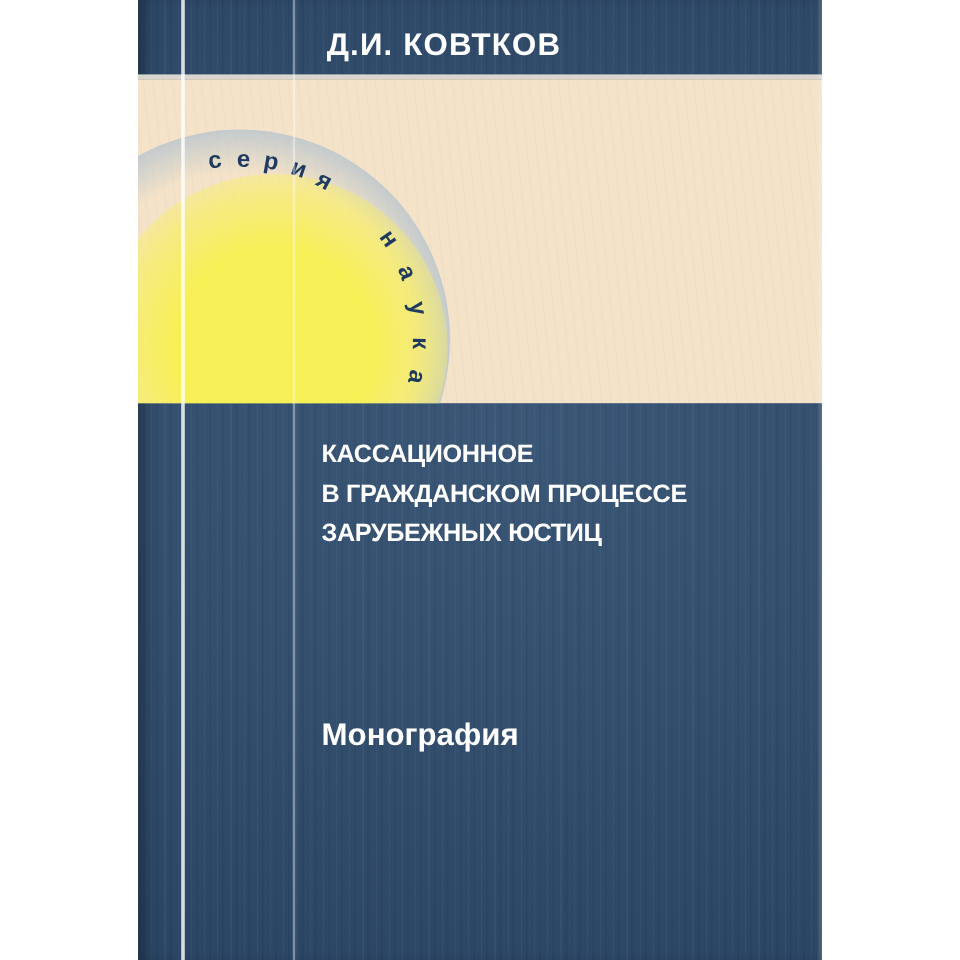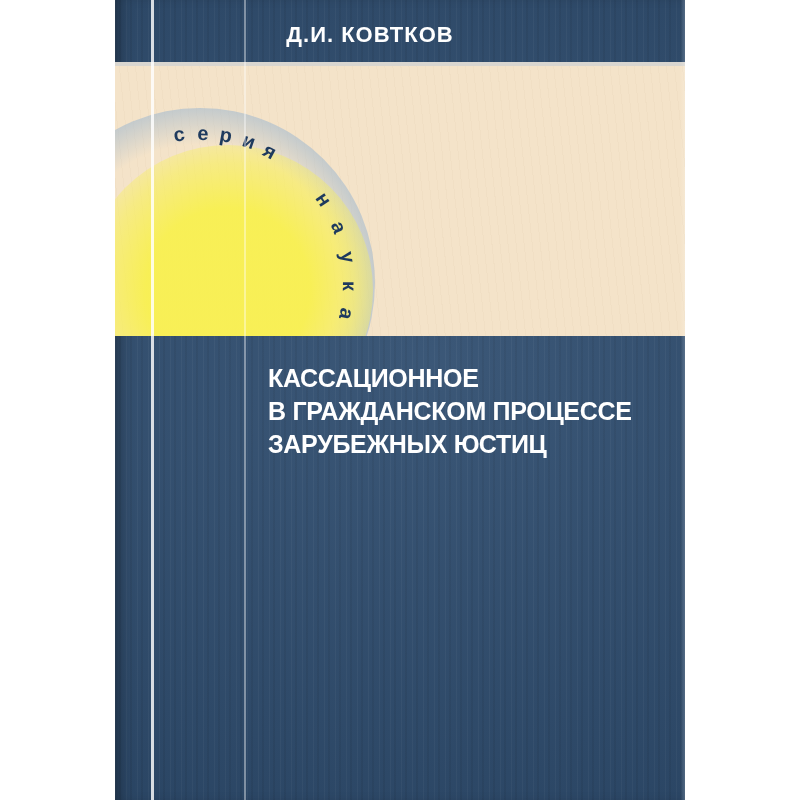--- a/index.html
+++ b/index.html
@@ -51,26 +51,26 @@
     position:absolute; font-size:20px; font-weight:700; color:#1e3a5e;
     line-height:1;
   }
   
   .crease { position:absolute; top:0; height:800px; z-index:5; }
   .crease-1 { left:36px; width:3px; background:rgba(255,255,255,0.82); }
   .crease-2 { left:129px; width:2px; background:rgba(255,255,255,0.40); }
   
   .author {
     position:absolute; left:55px; top:22px; width:400px; text-align:center;
-    color:#ffffff; font-size:22px; font-weight:800; letter-spacing:1px;
+    color:#ffffff; font-size:26px; font-weight:800; letter-spacing:1px;
     z-index:6; white-space:nowrap;
   }
   .title {
     position:absolute; left:153px; top:362px; width:400px;
-    color:#ffffff; font-size:25px; font-weight:800; line-height:33px;
+    color:#ffffff; font-size:21px; font-weight:800; line-height:33px;
     letter-spacing:-0.3px; z-index:6;
   }
   .title-line { white-space:nowrap; }
   .subtitle {
     position:absolute; left:153px; top:597px;
     color:#ffffff; font-size:26px; font-weight:800; z-index:6; white-space:nowrap;
   }
   
   .logo { position:absolute; left:159px; top:742px; width:260px; height:26px; z-index:6; }
   .logo-left {
@@ -119,17 +119,18 @@
     <div class="crease crease-2"></div>
 
     <div class="author">Д.И. КОВТКОВ</div>
 
     <div class="title">
       <div class="title-line">КАССАЦИОННОЕ</div>
       <div class="title-line">В ГРАЖДАНСКОМ ПРОЦЕССЕ</div>
       <div class="title-line">ЗАРУБЕЖНЫХ ЮСТИЦ</div>
     </div>
 
+    <div class="subtitle">Монография</div>
 
 
     <div class="edge-highlight"></div>
   </div>
 </div>
 
 </body></html>

